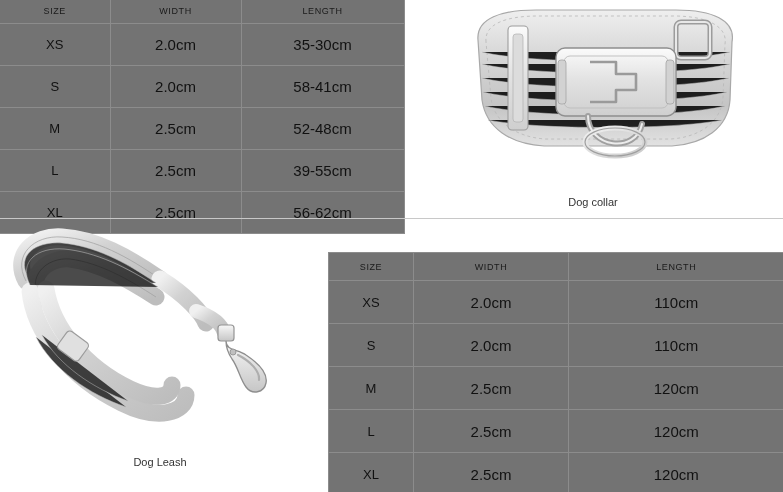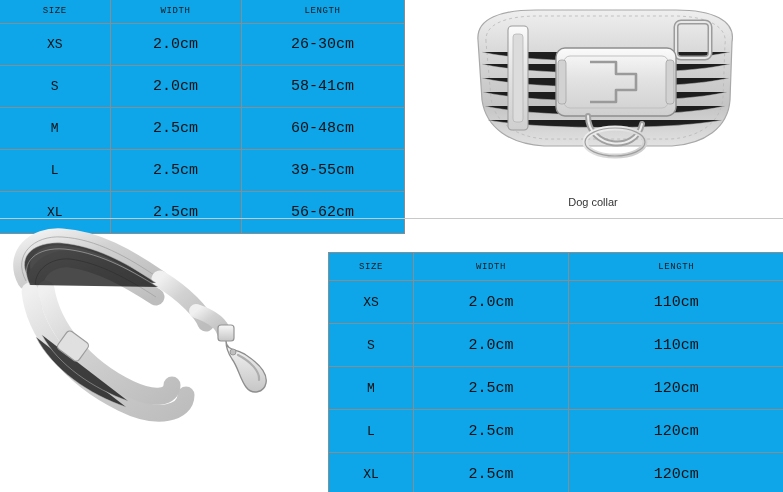--- a/index.html
+++ b/index.html
@@ -40,22 +40,21 @@
 
   
   table.size-table {
     border-collapse: collapse;
     table-layout: fixed;
   }
   table.size-table td {
     border: 1px solid #8c8c8c;
     text-align: center;
     vertical-align: middle;
-    background: #0ea5e9;
-    font-family: Liberation Mono, monospace;
+    background: #737373;
   }
   table.size-table tr.head td {
     font-size: 9px;
     letter-spacing: 0.6px;
     color: #1a1a1a;
     height: 22px;
     font-weight: 400;
   }
   table.size-table tr.body td {
     font-size: 15px;
@@ -151,31 +150,31 @@
         </colgroup>
       <tbody>
         <tr class="head">
           <td>SIZE</td>
           <td>WIDTH</td>
           <td>LENGTH</td>
         </tr>
         <tr class="body">
           <td class="sz">XS</td>
           <td>2.0cm</td>
-          <td>26-30cm</td>
+          <td>35-30cm</td>
         </tr>
         <tr class="body">
           <td class="sz">S</td>
           <td>2.0cm</td>
           <td>58-41cm</td>
         </tr>
         <tr class="body">
           <td class="sz">M</td>
           <td>2.5cm</td>
-          <td>60-48cm</td>
+          <td>52-48cm</td>
         </tr>
         <tr class="body">
           <td class="sz">L</td>
           <td>2.5cm</td>
           <td>39-55cm</td>
         </tr>
         <tr class="body">
           <td class="sz">XL</td>
           <td>2.5cm</td>
           <td>56-62cm</td>
@@ -325,14 +324,15 @@
         </tr>
         <tr class="body">
           <td class="sz">XL</td>
           <td>2.5cm</td>
           <td>120cm</td>
         </tr>
       </tbody>
     </table>
   </div>
 
+  <div class="caption" id="leash-caption">Dog Leash</div>
 
 </div>
 
 </body></html>

